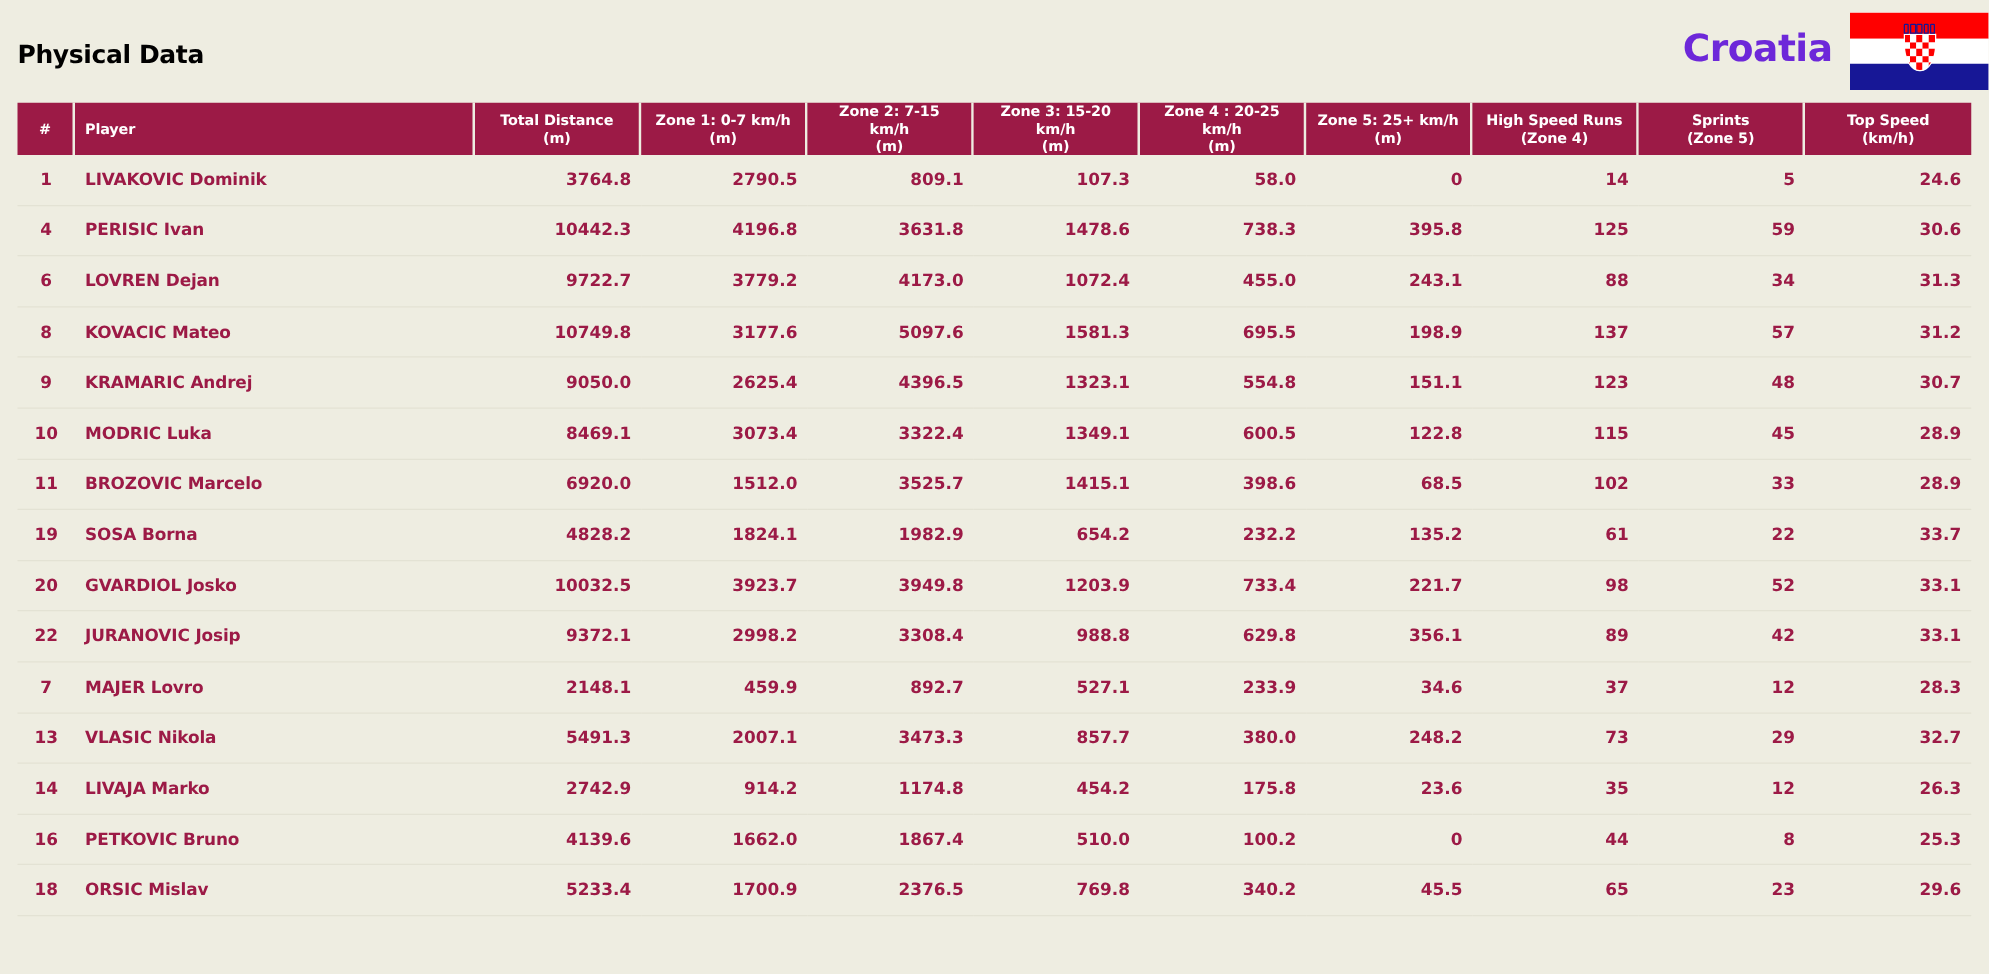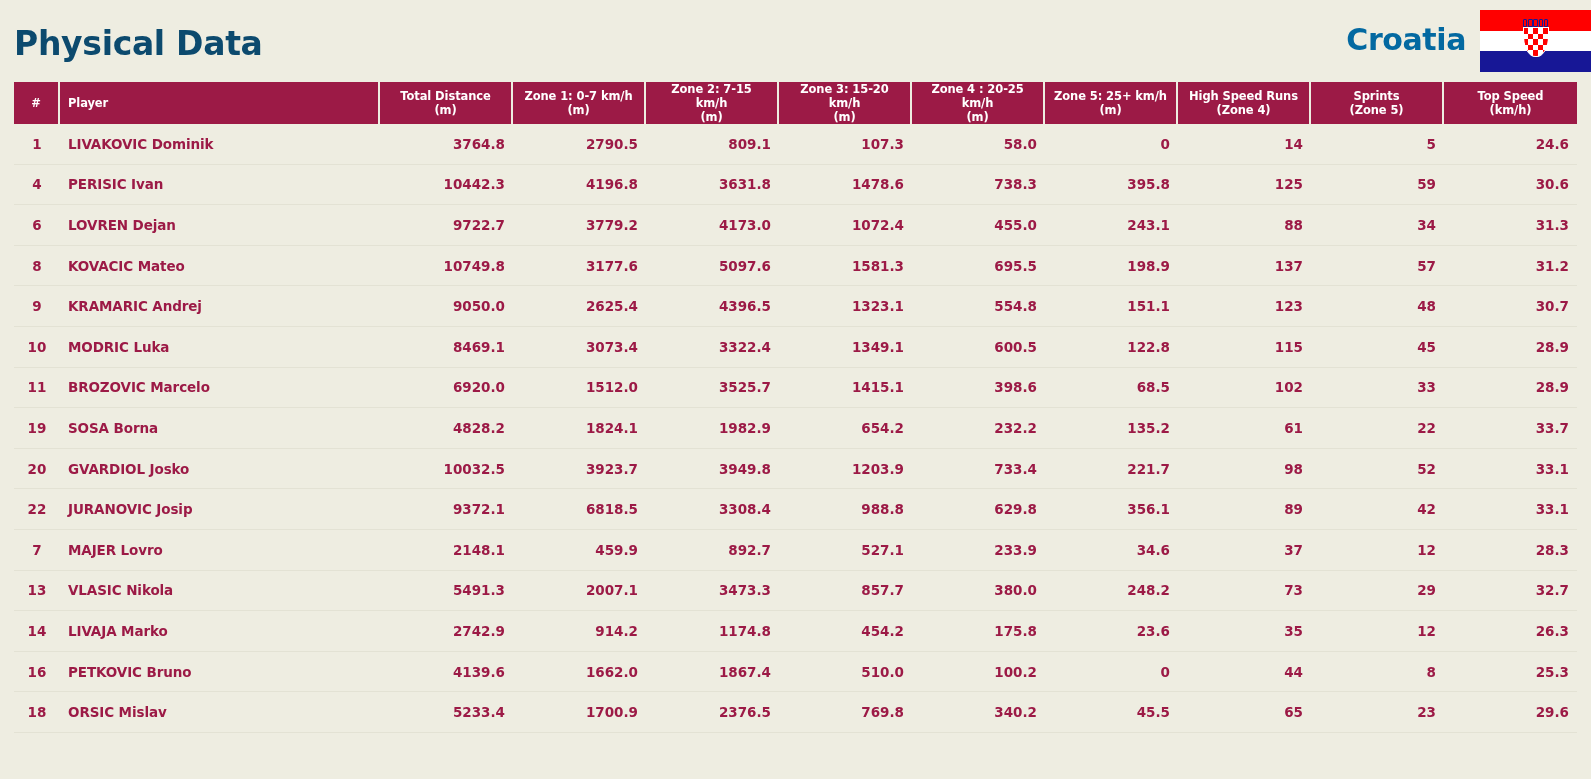--- a/index.html
+++ b/index.html
@@ -20,41 +20,41 @@
   .topbar {
     position: relative;
     height: 82px;
     display: flex;
     align-items: center;
     padding: 0 0 0 14px;
     background: #eeede1;
   }
 
   .page-title {
-    font-size: 33px;
+    font-size: 20px;
     font-weight: bold;
     letter-spacing: -0.3px;
-    color: #0c4a6e;
+    color: #000000;
     line-height: 1;
     padding-top: 4px;
   }
 
   .topbar-right {
     position: absolute;
     right: 0;
     top: 0;
     height: 82px;
     display: flex;
     align-items: center;
   }
 
   .team-name {
     font-size: 30px;
     font-weight: bold;
-    color: #0369a1;
+    color: #6d28d9;
     letter-spacing: -0.4px;
     line-height: 1;
     padding-right: 14px;
     padding-bottom: 2px;
   }
 
   
   .flag {
     position: relative;
     width: 111px;
@@ -368,21 +368,21 @@
           <td class="cell-data">733.4</td>
           <td class="cell-data">221.7</td>
           <td class="cell-data">98</td>
           <td class="cell-data">52</td>
           <td class="cell-data">33.1</td>
         </tr>
         <tr>
           <td class="cell-num">22</td>
           <td class="cell-player">JURANOVIC Josip</td>
           <td class="cell-data">9372.1</td>
-          <td class="cell-data">6818.5</td>
+          <td class="cell-data">2998.2</td>
           <td class="cell-data">3308.4</td>
           <td class="cell-data">988.8</td>
           <td class="cell-data">629.8</td>
           <td class="cell-data">356.1</td>
           <td class="cell-data">89</td>
           <td class="cell-data">42</td>
           <td class="cell-data">33.1</td>
         </tr>
         <tr>
           <td class="cell-num">7</td>

